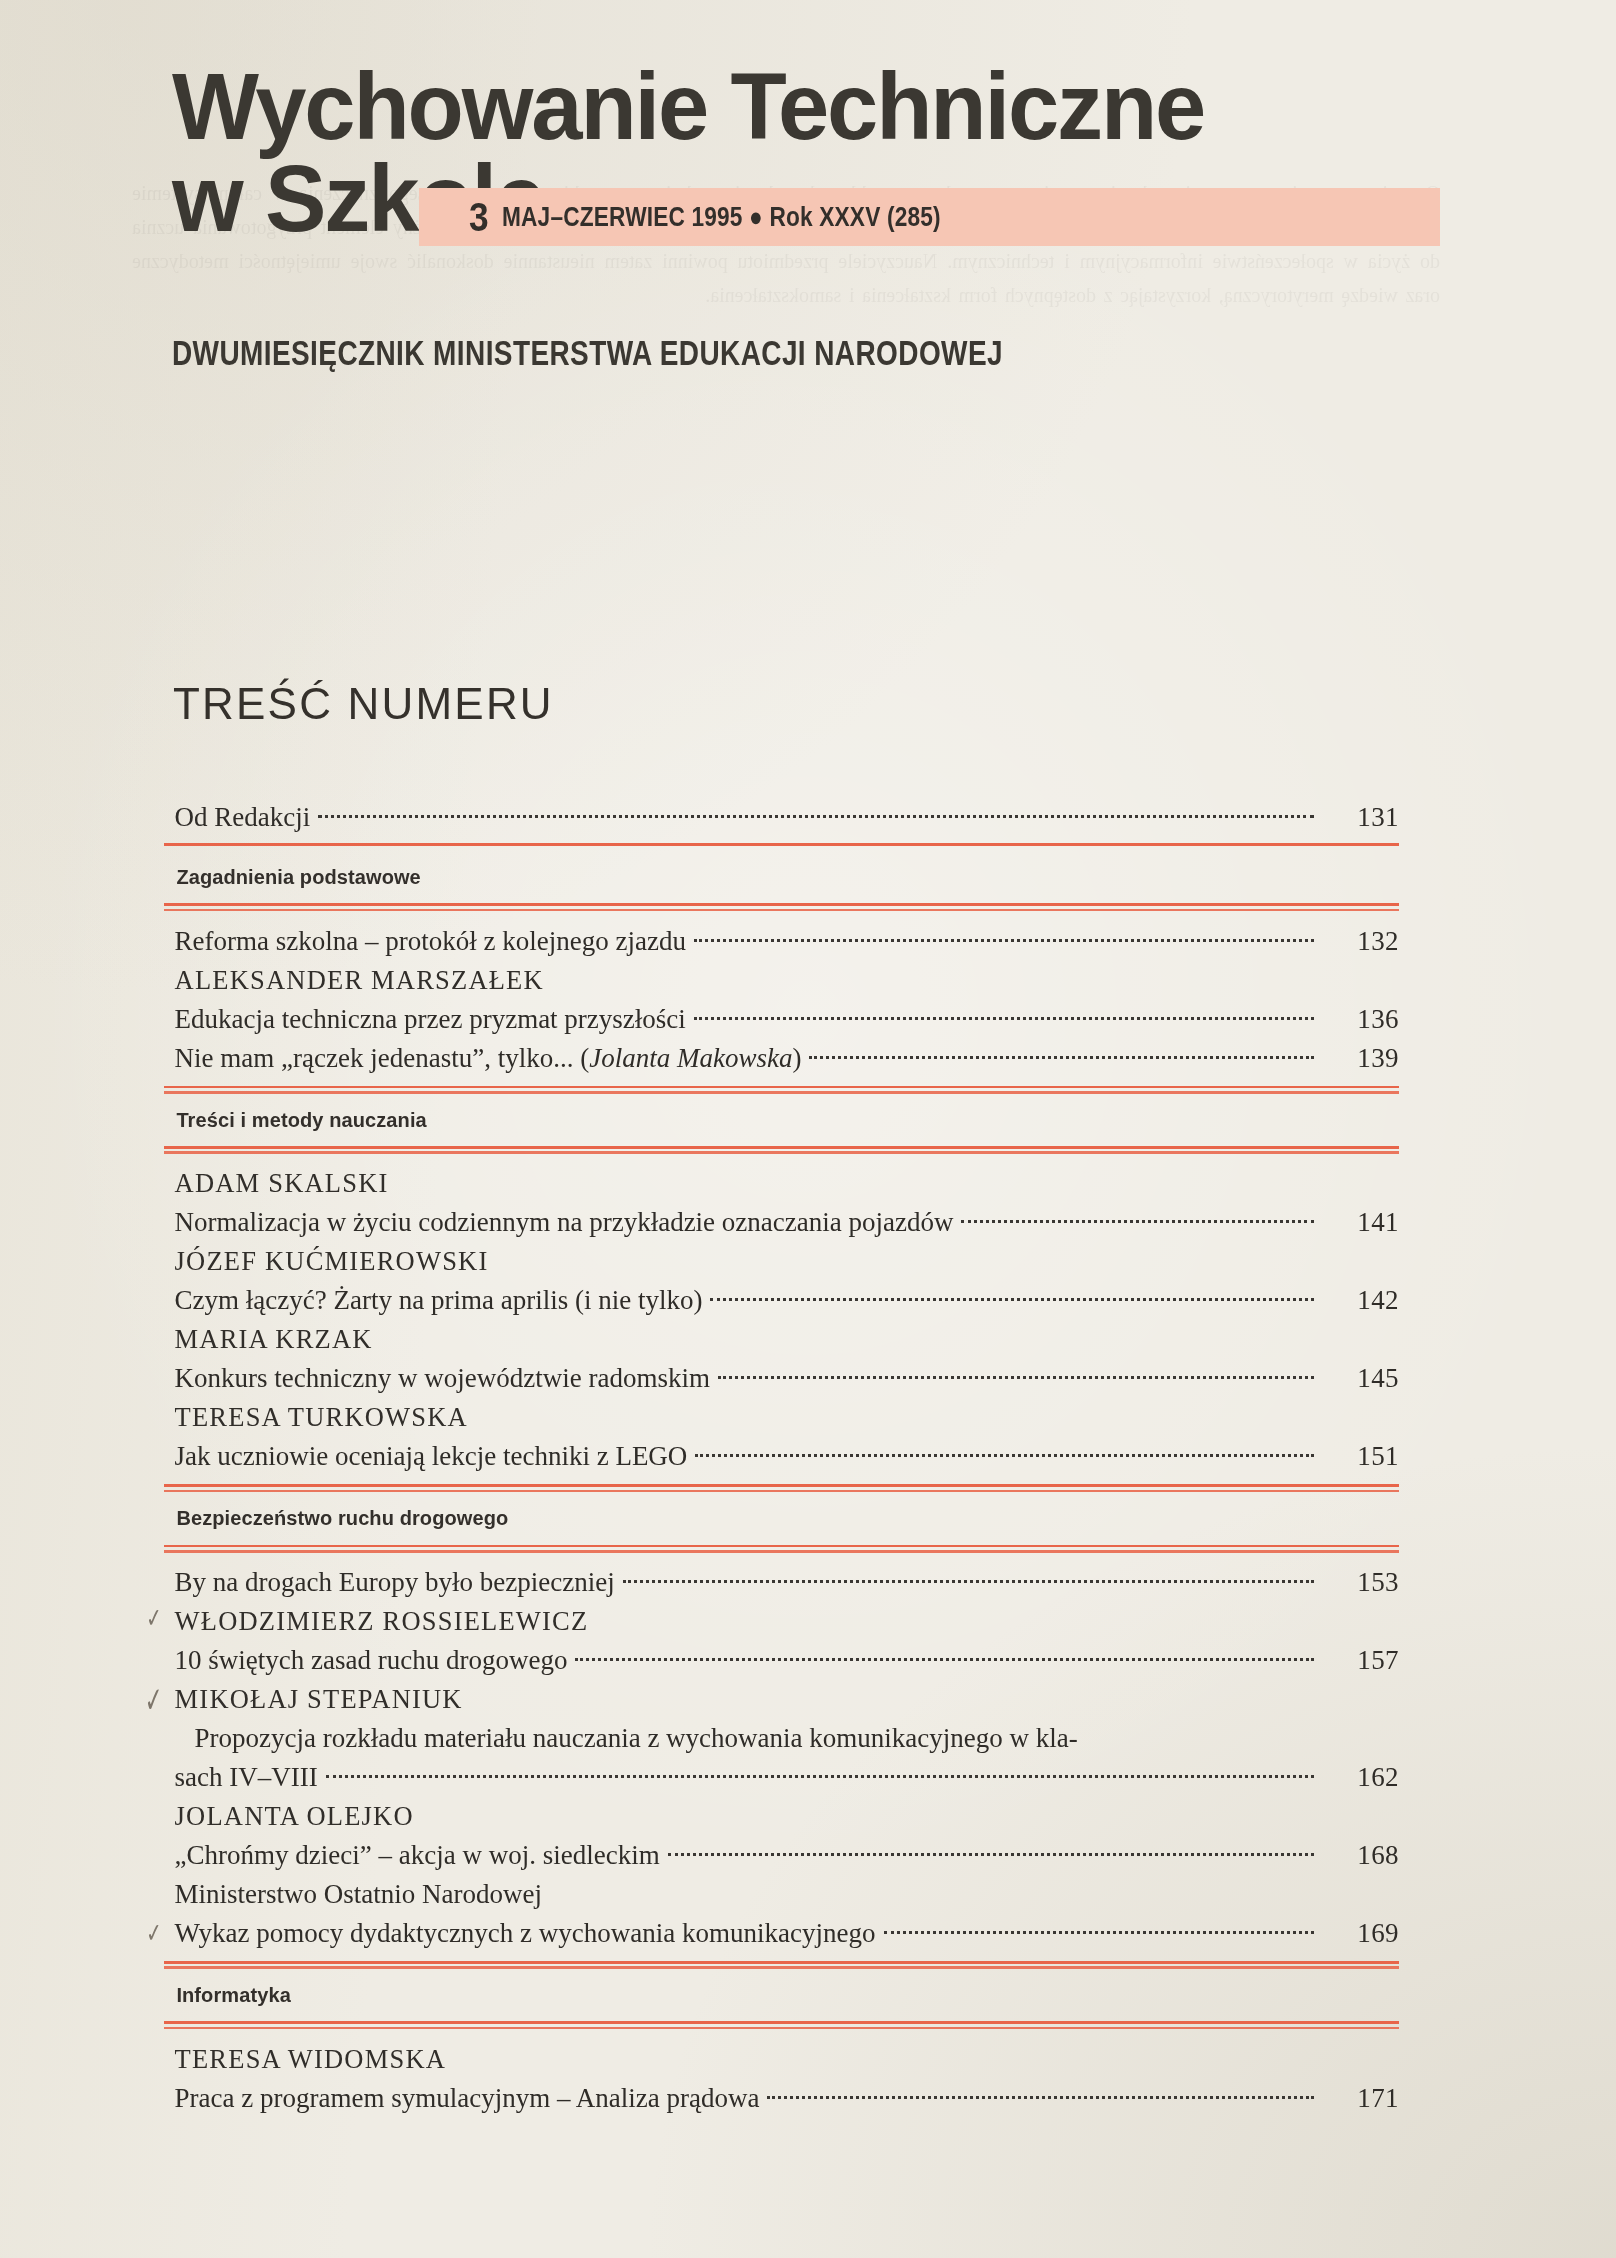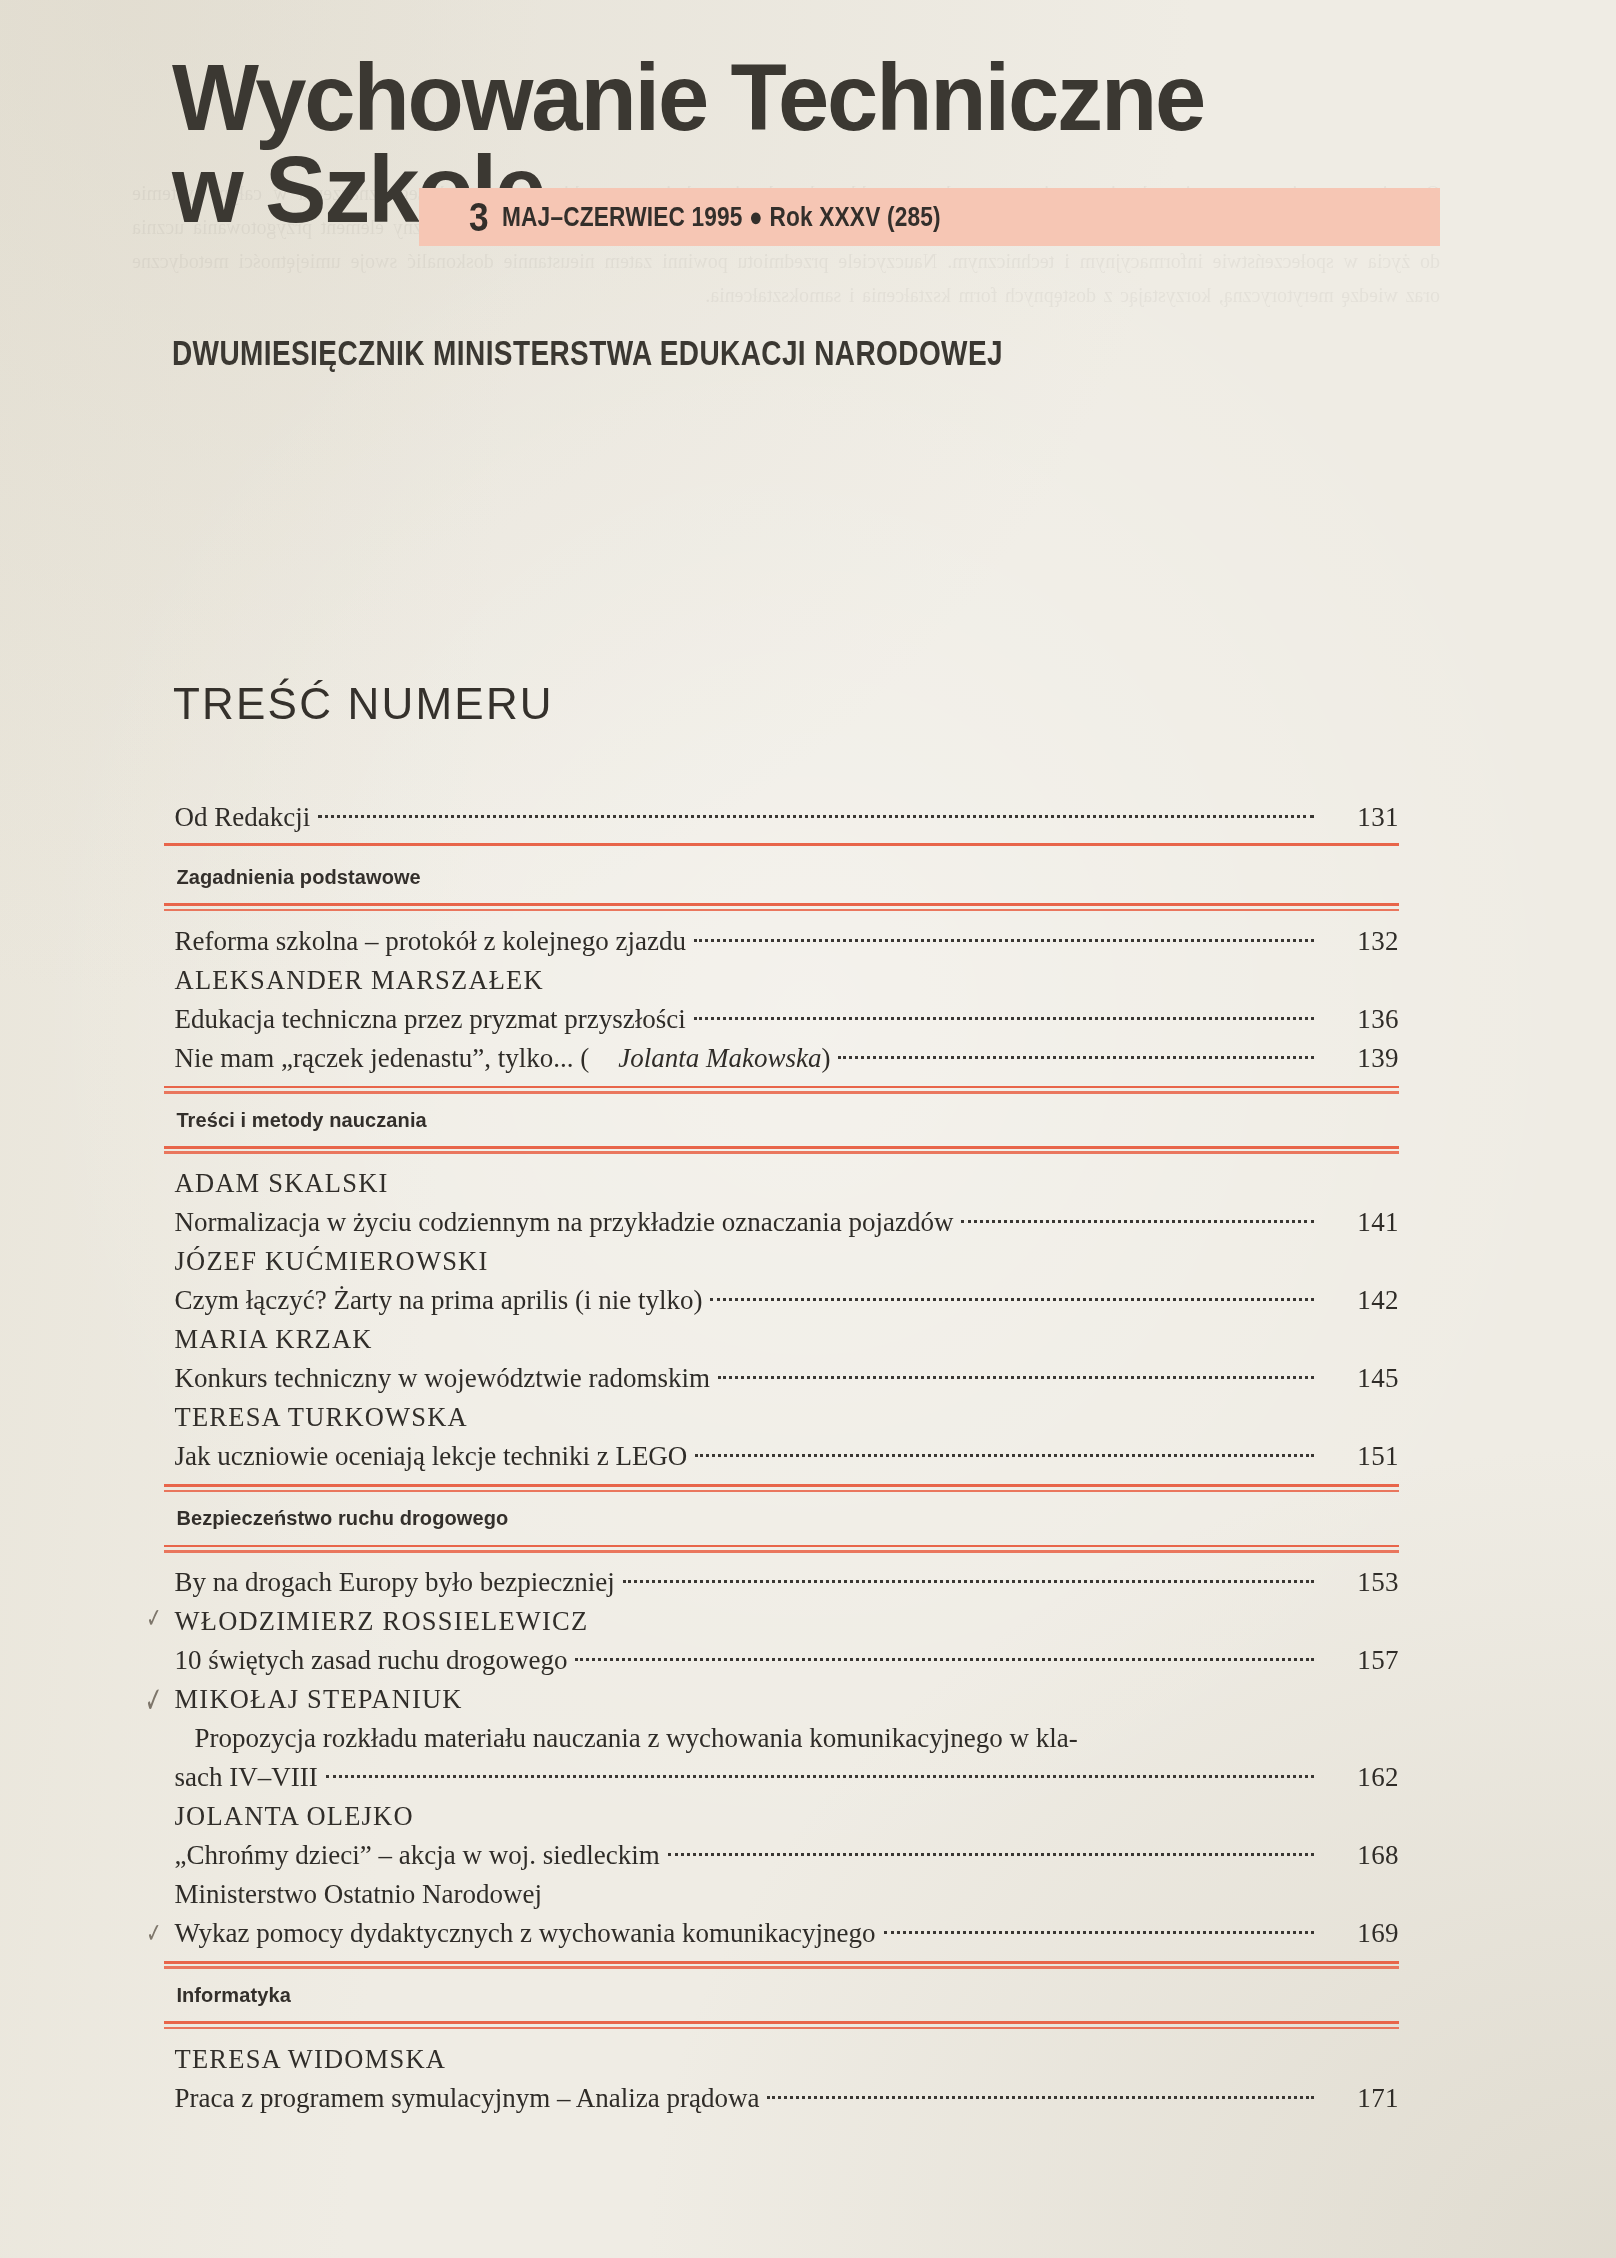--- a/index.html
+++ b/index.html
@@ -44,21 +44,21 @@
     padding: 176px 132px 106px 176px;
     box-sizing: border-box;
     transform: scaleX(-1);
     word-spacing: 2.6px;
   }
 
   
   .masthead {
     position: absolute;
     left: 172px;
-    top: 51px;
+    top: 60px;
     width: 1376px;
   }
   .mast-title {
     font-family: "Liberation Sans", "DejaVu Sans", sans-serif;
     font-weight: bold;
     font-size: 95px;
     line-height: 92px;
     letter-spacing: -2.2px;
     color: #3b3832;
     transform: scaleX(0.97);
@@ -200,21 +200,21 @@
   .pg {
     flex: 0 0 auto;
     width: 76px;
     text-align: right;
     font-size: 27px;
     color: #2f2c28;
     letter-spacing: 0.4px;
   }
   .row.nodots .spacer { flex: 1 1 auto; }
 
-  .it { font-style: italic; margin-left: 29px; }
+  .it { font-style: italic; }
 
   
   .check {
     position: absolute;
     left: -21px;
     font-family: "Liberation Serif", serif;
     font-size: 26.5px;
     color: #6b6357;
     transform: scaleX(0.72) rotate(-4deg);
     opacity: 0.85;

